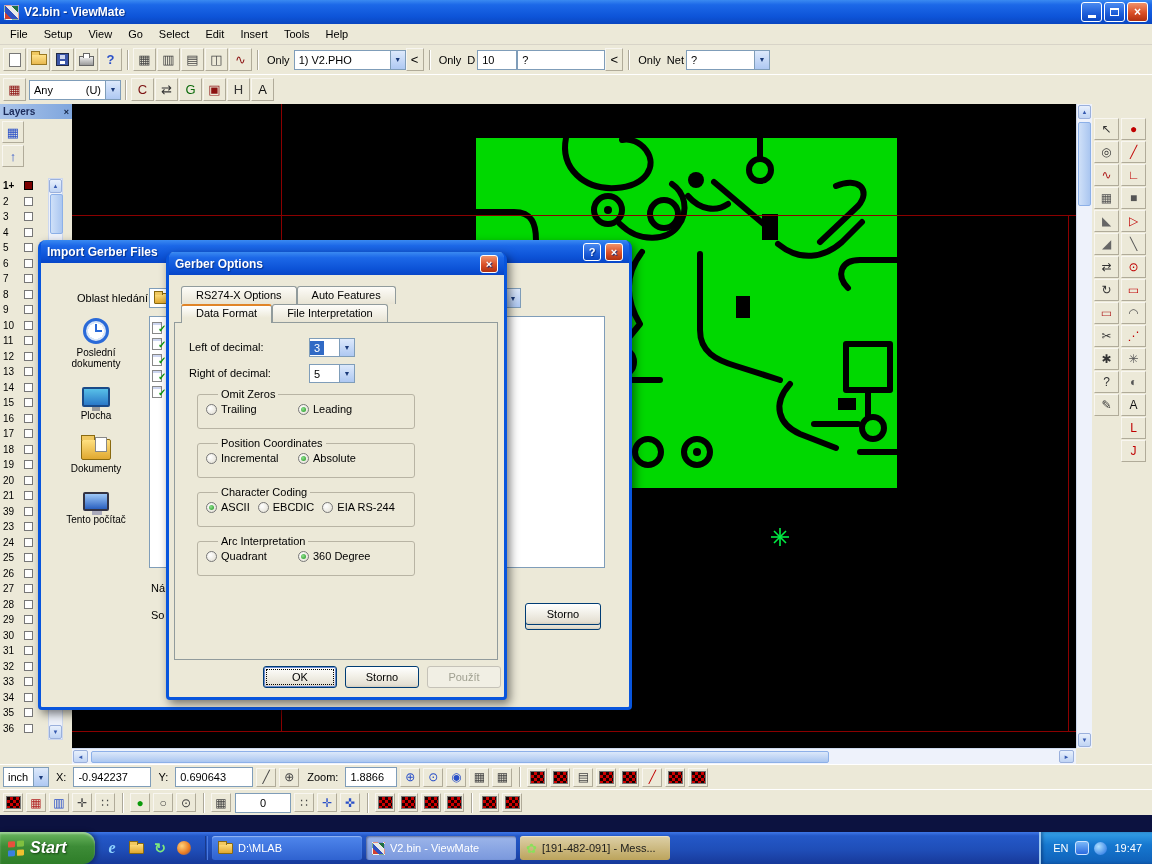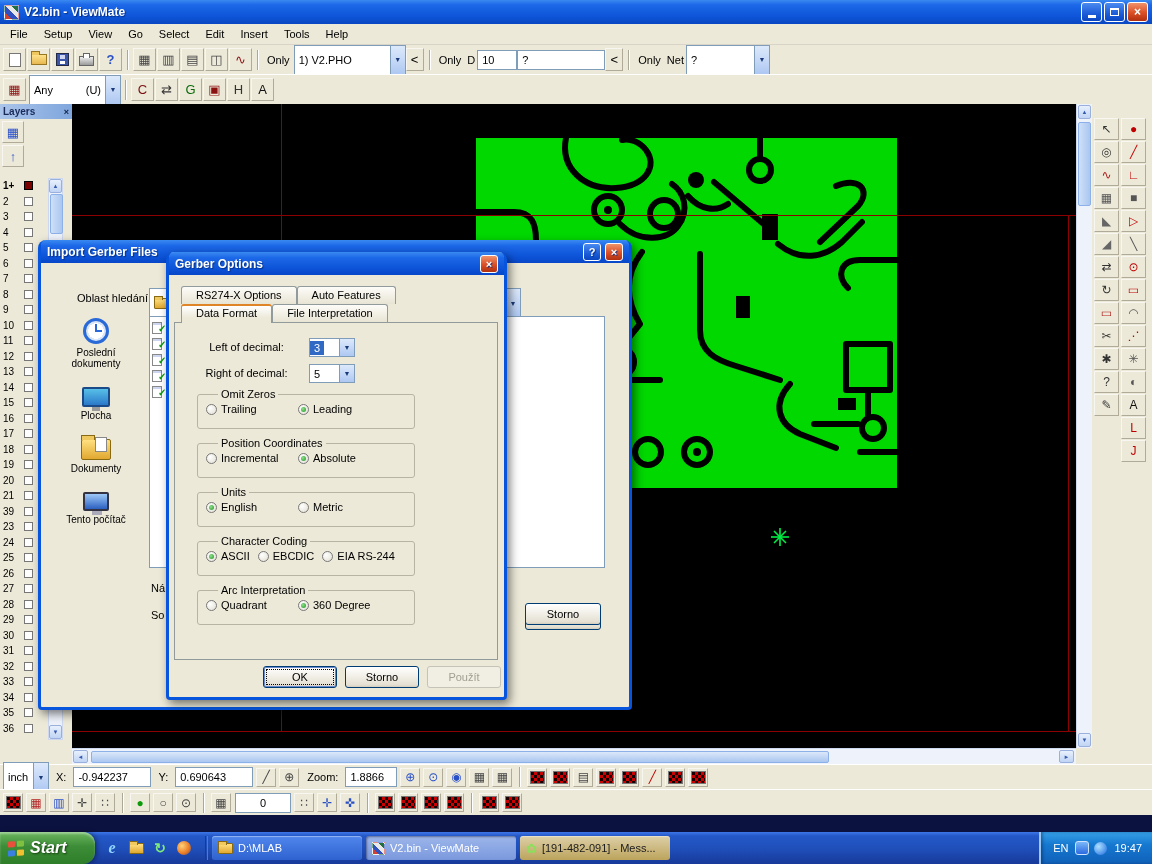--- a/index.html
+++ b/index.html
@@ -27,21 +27,21 @@
   .t1{top:45px;height:29px;}
   .t2{top:74px;height:30px;border-top:1px solid #fff;}
   .tbtn{min-width:23px;height:23px;display:inline-flex;align-items:center;justify-content:center;background:#ece9d8;
     border:1px solid;border-color:#f8f6f0 #b0ab99 #b0ab99 #f8f6f0;margin-right:1px;font-size:13px;}
   .tbtn.small{min-width:18px;}
   .sbtn{min-width:20px;height:19px;display:inline-flex;align-items:center;justify-content:center;background:#ece9d8;
     border:1px solid;border-color:#f8f6f0 #b0ab99 #b0ab99 #f8f6f0;margin-right:1px;font-size:12px;}
   .sep{width:2px;height:20px;border-left:1px solid #aca899;border-right:1px solid #fff;margin:0 4px;display:inline-block;}
   .glyph{line-height:1;}
   .lbl{margin:0 4px;}
-  .combo{display:inline-flex;align-items:center;background:#fff;border:1px solid #7f9db9;height:30px;}
+  .combo{display:inline-flex;align-items:center;background:#fff;border:1px solid #7f9db9;height:20px;}
   .combo .val{padding:0 4px;flex:1;white-space:nowrap;overflow:hidden;}
   .combo .val.sel{background:#316ac5;color:#fff;flex:0 0 auto;padding:1px 4px;}
   .combo .arrow{width:15px;height:100%;display:flex;align-items:center;justify-content:center;font-size:7px;color:#1a3a7a;
     background:linear-gradient(#dde9fb,#aec8f2);border-left:1px solid #7f9db9;}
   .fld{background:#fff;border:1px solid #7f9db9;height:20px;display:inline-flex;align-items:center;padding:0 4px;white-space:nowrap;}
 
   
   .i-new{width:12px;height:14px;background:#fff;border:1px solid #777;}
   .i-open{width:16px;height:11px;background:linear-gradient(#ffe28a,#e8b850);border:1px solid #997722;position:relative;}
   .i-open::before{content:"";position:absolute;top:-4px;left:-1px;width:7px;height:3px;background:#f0c860;border:1px solid #997722;border-bottom:none;}
@@ -183,21 +183,21 @@
 
   
   #gerber-dialog{left:166px;top:252px;width:341px;height:448px;z-index:40;}
   .tabs-row{position:absolute;left:0;right:0;display:flex;}
   #tabs-row1{top:34px;padding-left:12px;}
   #tabs-row2{top:52px;padding-left:12px;}
   .tab{height:18px;padding:2px 14px 0;background:linear-gradient(#fdfcf8,#e8e4d4);border:1px solid #919b9c;border-bottom:none;
     border-radius:3px 3px 0 0;font-size:11px;white-space:nowrap;}
   .tab.active{height:19px;background:linear-gradient(#ffffff,#ece9d8 70%);border-top:2px solid #e08428;position:relative;z-index:3;padding-top:1px;}
   .tab-panel{position:absolute;left:5px;right:6px;top:70px;height:338px;border:1px solid #919b9c;background:#ece9d8;z-index:1;}
-  .dec-label{position:absolute;left:20px;width:115px;text-align:center;}
+  .dec-label{position:absolute;left:20px;width:115px;text-align:left;}
   #dec1-label{top:89px;} #dec2-label{top:115px;}
   .dec-combo{position:absolute;left:140px;width:46px;height:19px;}
   #dec1-combo{top:86px;} #dec2-combo{top:112px;}
   #gerber-groups{position:absolute;left:28px;top:136px;width:218px;}
   fieldset.group{border:1px solid #b8b4a4;border-radius:3px;height:41px;margin-bottom:8px;padding:2px 6px 0 8px;}
   fieldset.group legend{padding:0 3px;margin-left:12px;font-size:11px;}
   .radio-row{display:flex;align-items:center;margin-top:1px;}
   .radio{display:inline-flex;align-items:center;gap:4px;margin-right:8px;}
   .radio.w84{width:84px;}
   .radio .dot{width:11px;height:11px;border-radius:50%;border:1px solid #787878;background:radial-gradient(circle at 35% 35%,#fff,#e0ddd0);position:relative;flex:0 0 auto;}
@@ -948,33 +948,20 @@
               <span class="dot"></span>
               <span class="rlabel">Incremental</span>
             </span>
             <span class="radio sel w84">
               <span class="dot"></span>
               <span class="rlabel">Absolute</span>
             </span>
           </div>
         </fieldset>
         <fieldset class="group">
-          <legend>Units</legend>
-          <div class="radio-row">
-            <span class="radio sel w84">
-              <span class="dot"></span>
-              <span class="rlabel">English</span>
-            </span>
-            <span class="radio w84">
-              <span class="dot"></span>
-              <span class="rlabel">Metric</span>
-            </span>
-          </div>
-        </fieldset>
-        <fieldset class="group">
           <legend>Character Coding</legend>
           <div class="radio-row">
             <span class="radio sel">
               <span class="dot"></span>
               <span class="rlabel">ASCII</span>
             </span>
             <span class="radio">
               <span class="dot"></span>
               <span class="rlabel">EBCDIC</span>
             </span>

